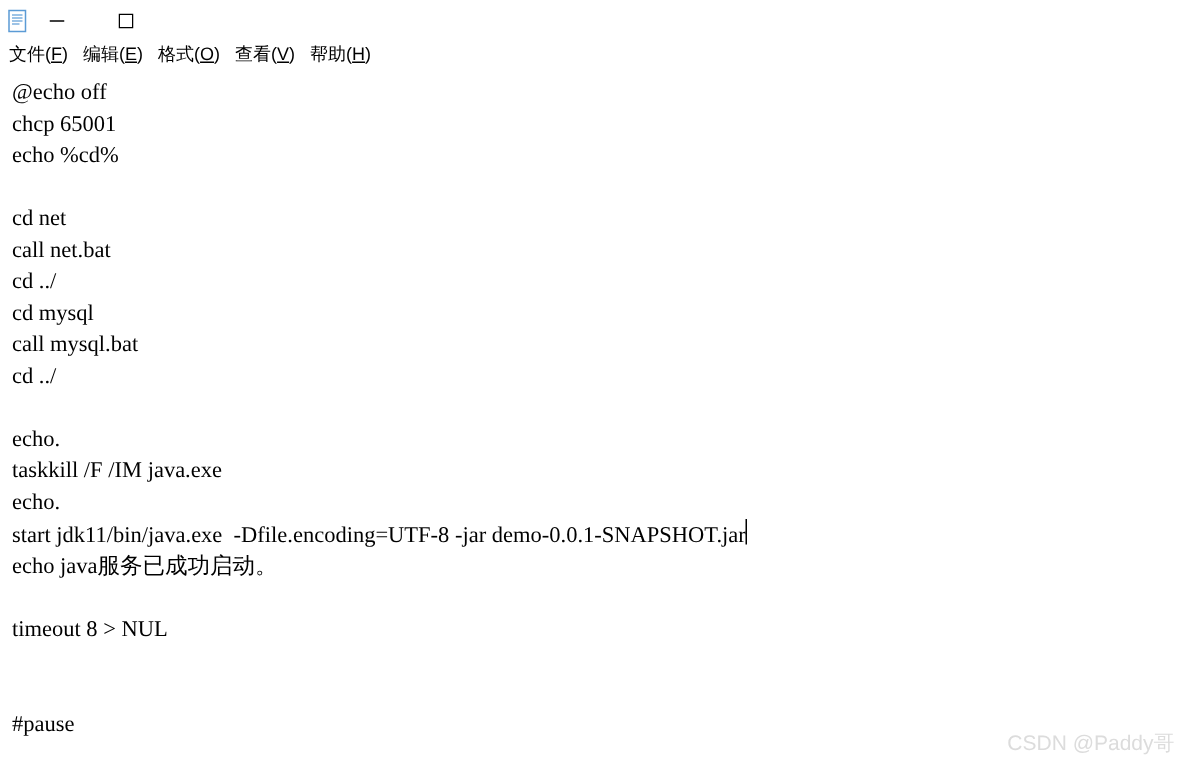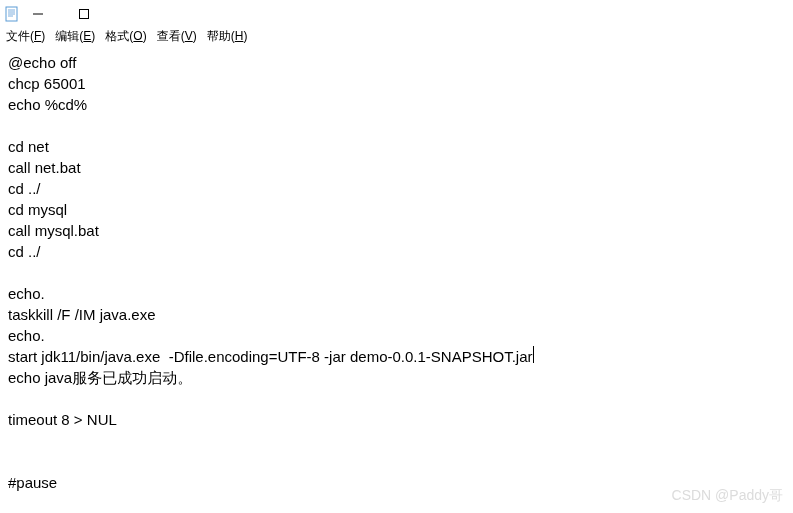--- a/index.html
+++ b/index.html
@@ -55,21 +55,21 @@
       color: #000;
     }
     .menu-item {
       cursor: default;
     }
     .menu-item u {
       text-decoration: underline;
     }
     .content {
       padding: 4px 8px;
-      font-family: Liberation Sans, sans-serif;
+      font-family: Liberation Serif, serif;
       font-size: 15px;
       line-height: 21px;
       color: #000;
       white-space: pre;
       position: relative;
     }
     .cursor {
       display: inline-block;
       width: 1px;
       height: 17px;

